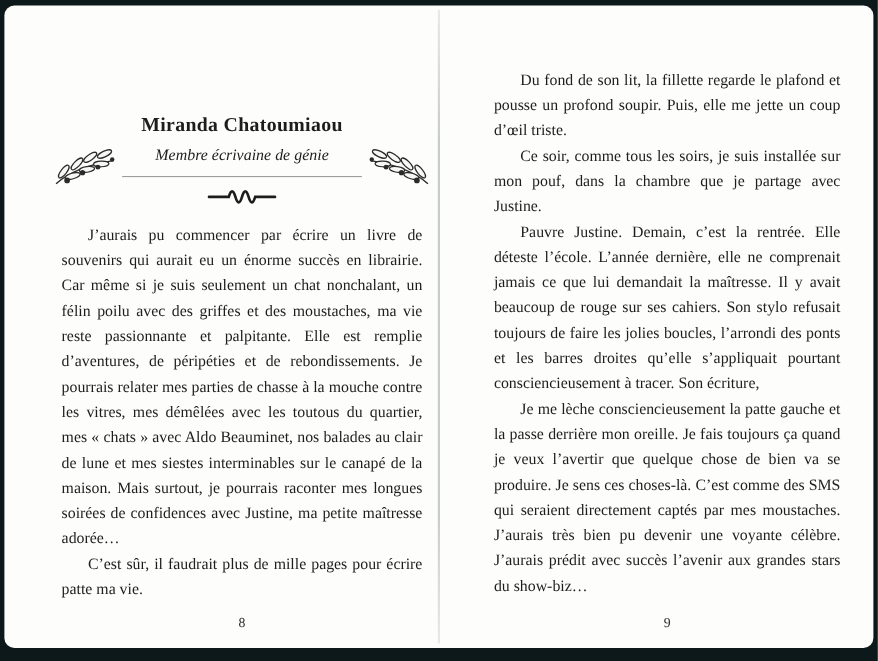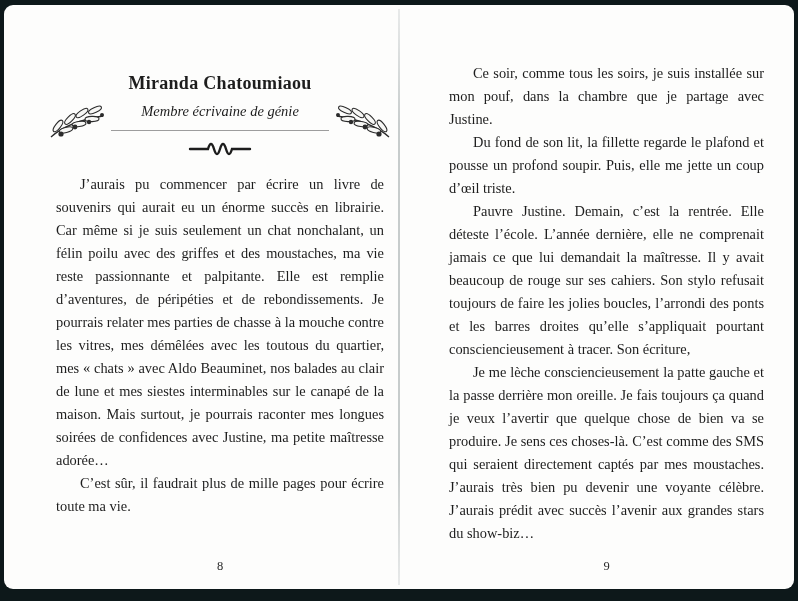--- a/index.html
+++ b/index.html
@@ -17,21 +17,21 @@
     width: 790px; height: 584px;
     background: #fdfdfc;
     border-radius: 9px;
   }
   .gutter-line {
     position: absolute; left: 394px; top: 4px; bottom: 4px;
     width: 2px;
     background: linear-gradient(to bottom, #e8eaea, #c7cccc 20%, #c7cccc 80%, #e8eaea);
   }
   .page { position: absolute; top: 0; height: 100%; }
-  .page-left  { left: 0;    width: 396px; padding: 68px 16px 0 52px; }
+  .page-left  { left: 0;    width: 396px; padding: 98px 16px 0 52px; }
   .page-right { left: 398px; width: 392px; padding: 57px 30px 0 47px; }
 
   .chapter-header { position: relative; text-align: center; margin-bottom: 16px; }
   .chapter-title {
     font-size: 18px; font-weight: bold; margin: 0 0 9px;
     letter-spacing: 0.3px;
   }
   .chapter-subtitle { font-style: italic; font-size: 14.5px; margin: 0 0 10px; }
   .chapter-affiliation { font-weight: bold; font-size: 13px; margin: 0 0 7px; }
   .header-rule { width: 218px; height: 1px; background: #9d9d9d; margin: 0 auto 10px; }
@@ -108,32 +108,32 @@
       <div class="chapter-subtitle">Membre écrivaine de génie</div>
       <div class="header-rule"></div>
 
       <svg class="divider" width="64" height="16" viewBox="0 0 64 16">
         <path d="M2 8 H20 q3 -10 6 0 t6 0 t6 0 t6 0 H62" fill="none" stroke="#1d1d1d" stroke-width="2.4" stroke-linecap="round"></path>
       </svg>
     </header>
 
     <div class="body-text">
       <p>J’aurais pu commencer par écrire un livre de souvenirs qui aurait eu un énorme succès en librairie. Car même si je suis seulement un chat nonchalant, un félin poilu avec des griffes et des moustaches, ma vie reste passionnante et palpitante. Elle est remplie d’aventures, de péripéties et de rebondissements. Je pourrais relater mes parties de chasse à la mouche contre les vitres, mes démêlées avec les toutous du quartier, mes « chats » avec Aldo Beauminet, nos balades au clair de lune et mes siestes interminables sur le canapé de la maison. Mais surtout, je pourrais raconter mes longues soirées de confidences avec Justine, ma petite maîtresse adorée…</p>
-      <p>C’est sûr, il faudrait plus de mille pages pour écrire toute ma vie.</p>
+      <p>C’est sûr, il faudrait plus de mille pages pour écrire patte ma vie.</p>
     </div>
 
     <div class="page-number">8</div>
   </div>
 
   <div class="gutter-line"></div>
 
   <div class="page page-right">
     <div class="body-text">
+      <p>Du fond de son lit, la fillette regarde le plafond et pousse un profond soupir. Puis, elle me jette un coup d’œil triste.</p>
       <p>Ce soir, comme tous les soirs, je suis installée sur mon pouf, dans la chambre que je partage avec Justine.</p>
-      <p>Du fond de son lit, la fillette regarde le plafond et pousse un profond soupir. Puis, elle me jette un coup d’œil triste.</p>
       <p>Pauvre Justine. Demain, c’est la rentrée. Elle déteste l’école. L’année dernière, elle ne comprenait jamais ce que lui demandait la maîtresse. Il y avait beaucoup de rouge sur ses cahiers. Son stylo refusait toujours de faire les jolies boucles, l’arrondi des ponts et les barres droites qu’elle s’appliquait pourtant consciencieusement à tracer. Son écriture,</p>
       <p>Je me lèche consciencieusement la patte gauche et la passe derrière mon oreille. Je fais toujours ça quand je veux l’avertir que quelque chose de bien va se produire. Je sens ces choses-là. C’est comme des SMS qui seraient directement captés par mes moustaches. J’aurais très bien pu devenir une voyante célèbre. J’aurais prédit avec succès l’avenir aux grandes stars du show-biz…</p>
     </div>
 
     <div class="page-number">9</div>
   </div>
 
 </div>
 
 </body></html>

